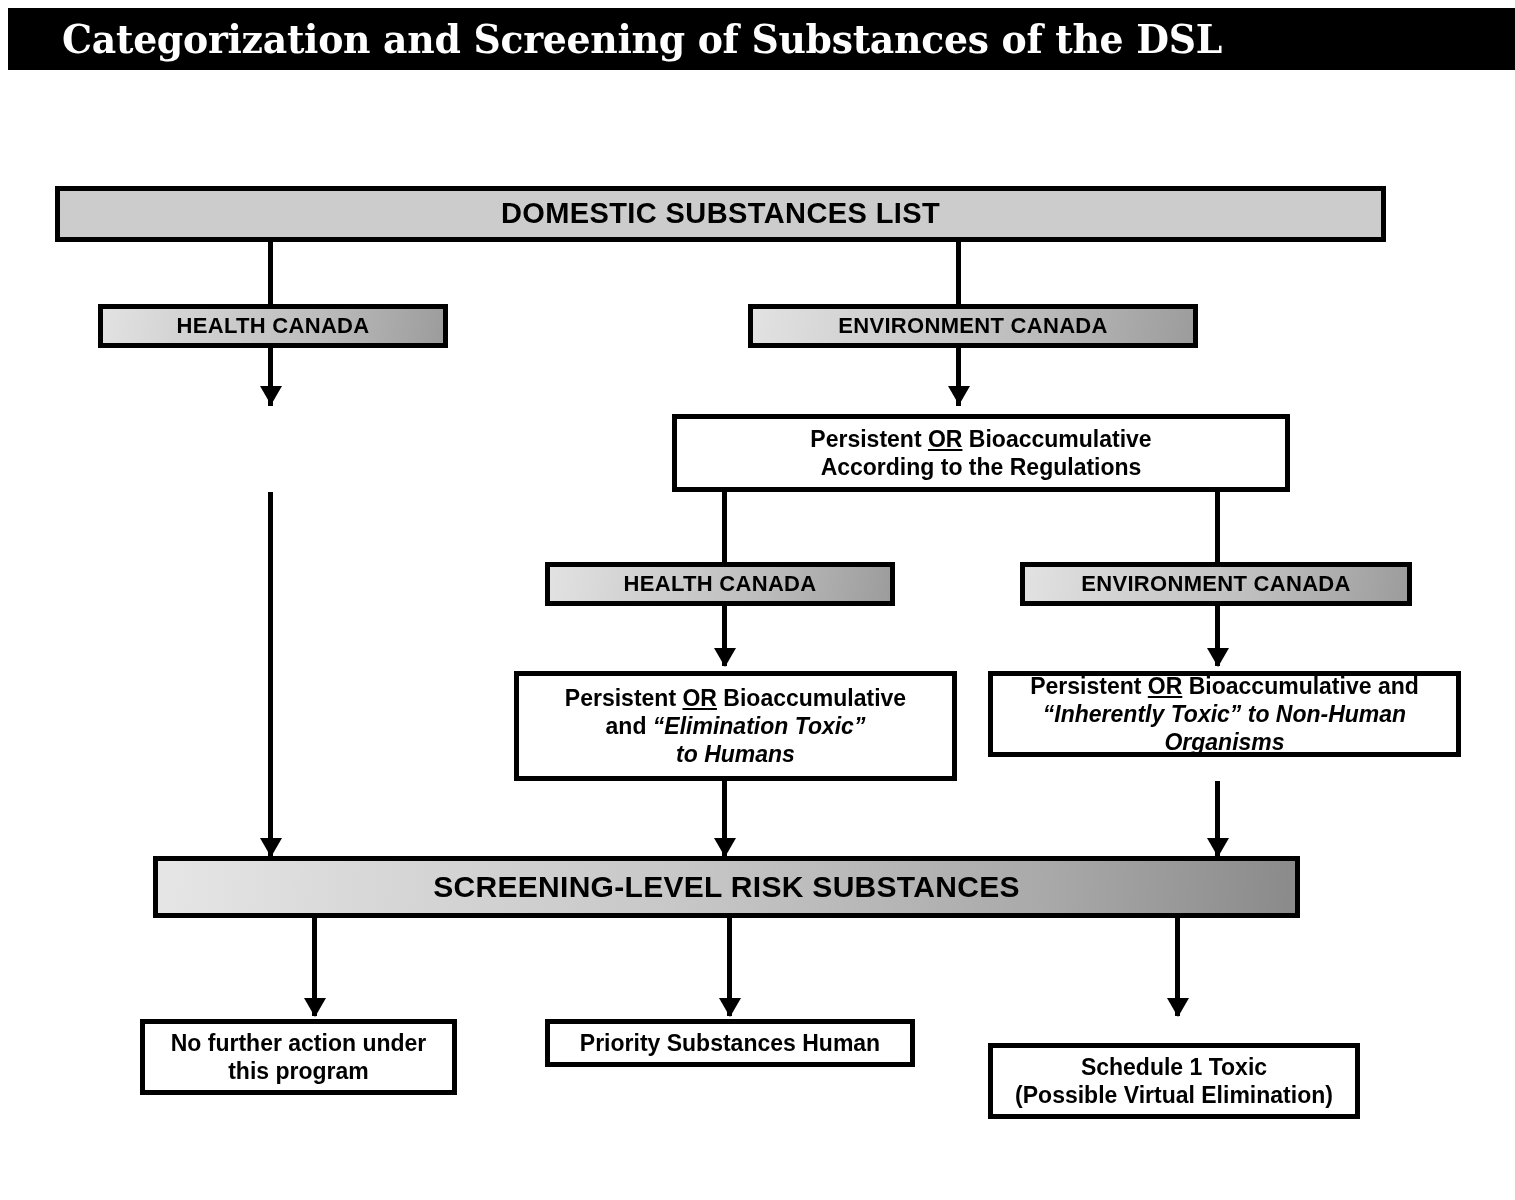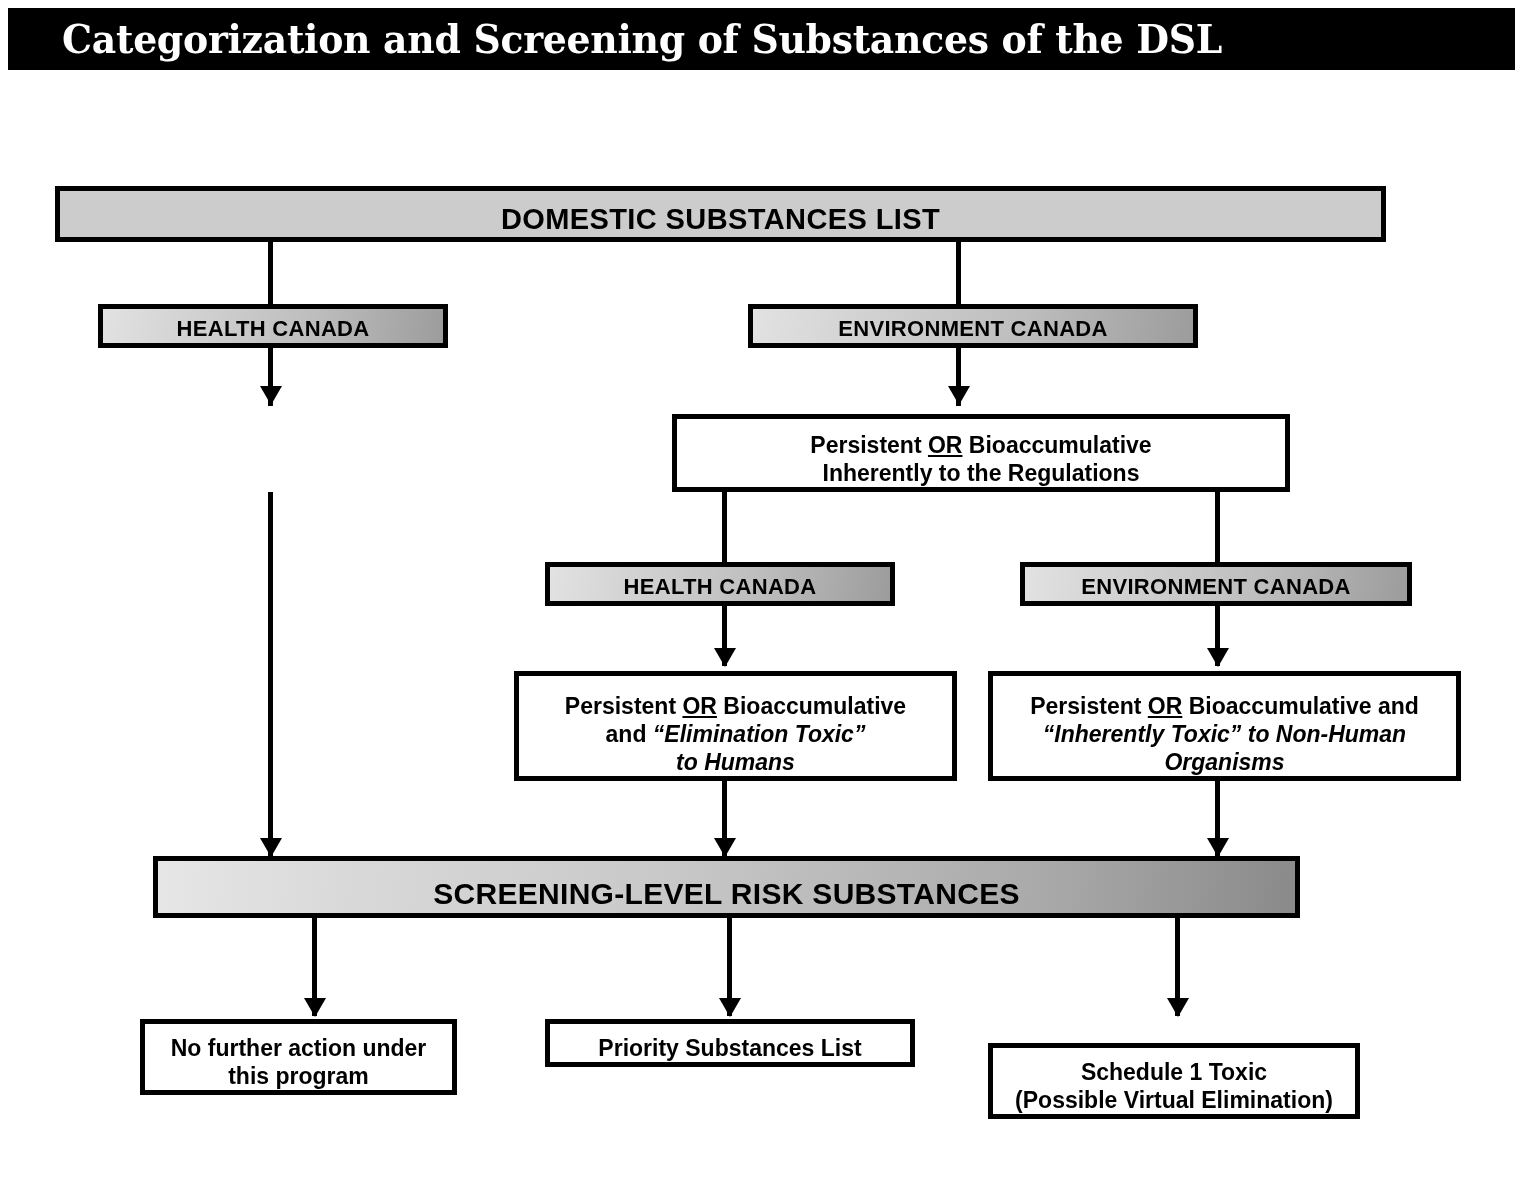--- a/index.html
+++ b/index.html
@@ -41,21 +41,21 @@
     white-space: nowrap;
     transform-origin: left center;
   }
 
   
   .node {
     position: absolute;
     box-sizing: border-box;
     border: 5px solid #000000;
     display: flex;
-    align-items: flex-end;
+    align-items: center;
     justify-content: center;
     text-align: center;
     background: #ffffff;
     z-index: 3;
   }
   .node .txt {
     font-weight: bold;
     color: #000000;
     line-height: 1.22;
     padding: 0 6px;
@@ -156,61 +156,61 @@
   </div>
 
   <div class="node chip" style="left:748px; top:304px; width:450px; height:44px;">
     <span class="txt">ENVIRONMENT CANADA</span>
   </div>
 
 
   <div class="node plain" style="left:672px; top:414px; width:618px; height:78px;">
     <span class="txt">
       <span>Persistent </span><span class="und">OR</span><span> Bioaccumulative</span><br>
-      <span>Inherently to the Regulations</span>
+      <span>According to the Regulations</span>
     </span>
   </div>
 
   <div class="node chip" style="left:545px; top:562px; width:350px; height:44px;">
     <span class="txt">HEALTH CANADA</span>
   </div>
 
   <div class="node chip" style="left:1020px; top:562px; width:392px; height:44px;">
     <span class="txt">ENVIRONMENT CANADA</span>
   </div>
 
   <div class="node plain" style="left:514px; top:671px; width:443px; height:110px;">
     <span class="txt">
       <span>Persistent </span><span class="und">OR</span><span> Bioaccumulative</span><br>
       <span>and </span><span class="ital">“Elimination Toxic”</span><br>
       <span class="ital">to Humans</span>
     </span>
   </div>
 
-  <div class="node plain" style="left:988px; top:671px; width:473px; height:110px;">
+  <div class="node plain" style="left:988px; top:671px; width:473px; height:86px;">
     <span class="txt">
       <span>Persistent </span><span class="und">OR</span><span> Bioaccumulative and</span><br>
       <span class="ital">“Inherently Toxic” to Non-Human</span><br>
       <span class="ital">Organisms</span>
     </span>
   </div>
 
   <div class="node bigbar" style="left:153px; top:856px; width:1147px; height:62px;">
     <span class="txt">SCREENING-LEVEL RISK SUBSTANCES</span>
   </div>
 
   <div class="node plain" style="left:140px; top:1019px; width:317px; height:76px;">
     <span class="txt">
       <span>No further action under</span><br>
       <span>this program</span>
     </span>
   </div>
 
   <div class="node plain" style="left:545px; top:1019px; width:370px; height:48px;">
-    <span class="txt">Priority Substances List</span>
+    <span class="txt">Priority Substances Human</span>
   </div>
 
   <div class="node plain" style="left:988px; top:1019px; width:372px; height:76px;margin-top:24px;">
     <span class="txt">
       <span>Schedule 1 Toxic</span><br>
       <span>(Possible Virtual Elimination)</span>
     </span>
   </div>
 
 </div>

